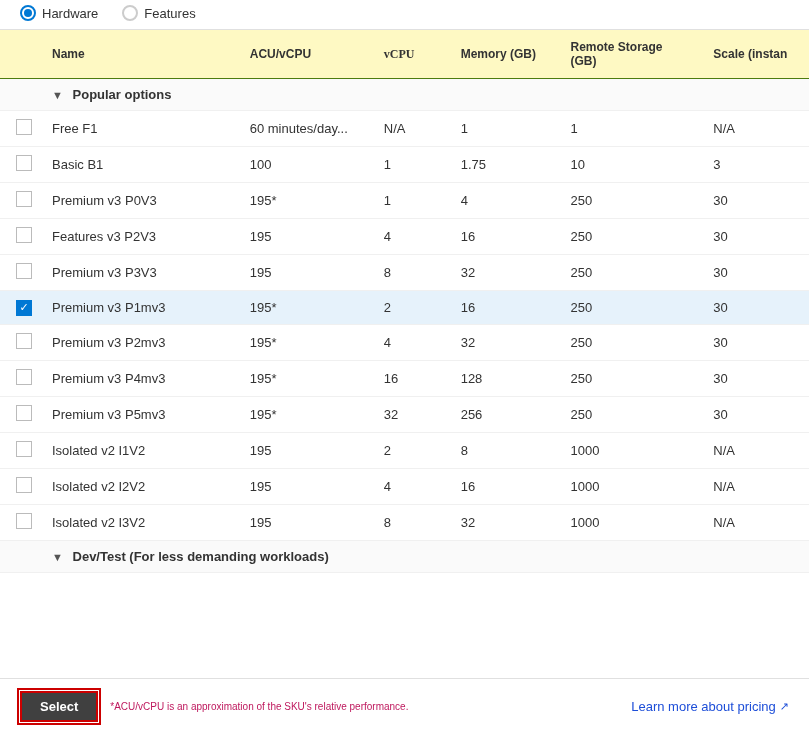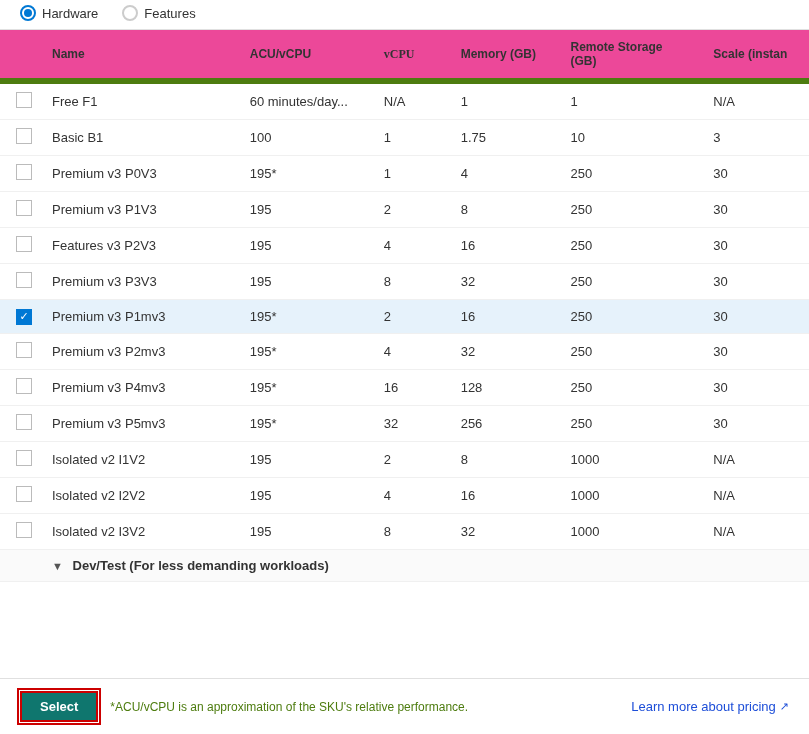--- a/index.html
+++ b/index.html
@@ -62,22 +62,22 @@
       width: 100%;
       border-collapse: collapse;
       min-width: 760px;
     }
 
     thead tr th {
       padding: 10px 12px;
       text-align: left;
       font-weight: 600;
       color: #333;
-      border-bottom: 6px solid #4d7c0f;
-      background: #ec4899;
+      border-bottom: 1px solid #4d7c0f;
+      background: #fef9c3;
       white-space: nowrap;
       font-size: 12px;
       position: sticky;
       top: 0;
       z-index: 1;
     }
 
     tbody tr td {
       padding: 8px 12px;
       border-bottom: 1px solid #f0f0f0;
@@ -131,34 +131,34 @@
     .footer-bar {
       display: flex;
       align-items: center;
       padding: 12px 20px;
       border-top: 1px solid #e0e0e0;
       background: #fff;
       gap: 12px;
     }
 
     .select-btn {
-      background: #0f766e;
+      background: #404040;
       color: #fff;
       border: 2px solid #cc0000;
       padding: 6px 18px;
       font-size: 13px;
       cursor: pointer;
       font-weight: 600;
       outline: 2px solid #cc0000;
       outline-offset: 1px;
     }
 
     .footer-note {
-      font-size: 12px;
-      color: #4d7c0f;
+      font-size: 10px;
+      color: #be185d;
       flex: 1;
     }
 
     .learn-more {
       color: #1d4ed8;
       text-decoration: none;
       font-size: 13px;
       display: flex;
       align-items: center;
       gap: 4px;
@@ -197,20 +197,27 @@
         <th class="checkbox-cell"></th>
         <th class="name-col">Name</th>
         <th class="acu-col">ACU/vCPU</th>
         <th class="vcpu-col">vCPU</th>
         <th class="mem-col">Memory (GB)</th>
         <th class="storage-col">Remote Storage<br>(GB)</th>
         <th class="scale-col">Scale (instan</th>
       </tr>
     </thead>
     <tbody id="table-body">
+    <tr class="section-header">
+      <td></td>
+      <td colspan="6">
+        <span class="chevron">▼</span>
+        <span>Popular options</span>
+      </td>
+    </tr>
         <tr>
         <td class="checkbox-cell"><div class="checkbox"></div></td>
         <td>Free F1</td>
         <td>60 minutes/day...</td>
         <td>N/A</td>
         <td>1</td>
         <td>1</td>
         <td>N/A</td>
       </tr>
         <tr>
@@ -221,29 +228,20 @@
         <td>1.75</td>
         <td>10</td>
         <td>3</td>
       </tr>
         <tr>
         <td class="checkbox-cell"><div class="checkbox"></div></td>
         <td>Premium v3 P0V3</td>
         <td>195*</td>
         <td>1</td>
         <td>4</td>
-        <td>250</td>
-        <td>30</td>
-      </tr>
-        <tr>
-        <td class="checkbox-cell"><div class="checkbox"></div></td>
-        <td>Premium v3 P1V3</td>
-        <td>195</td>
-        <td>2</td>
-        <td>8</td>
         <td>250</td>
         <td>30</td>
       </tr>
         <tr>
         <td class="checkbox-cell"><div class="checkbox"></div></td>
         <td>Features v3 P2V3</td>
         <td>195</td>
         <td>4</td>
         <td>16</td>
         <td>250</td>

